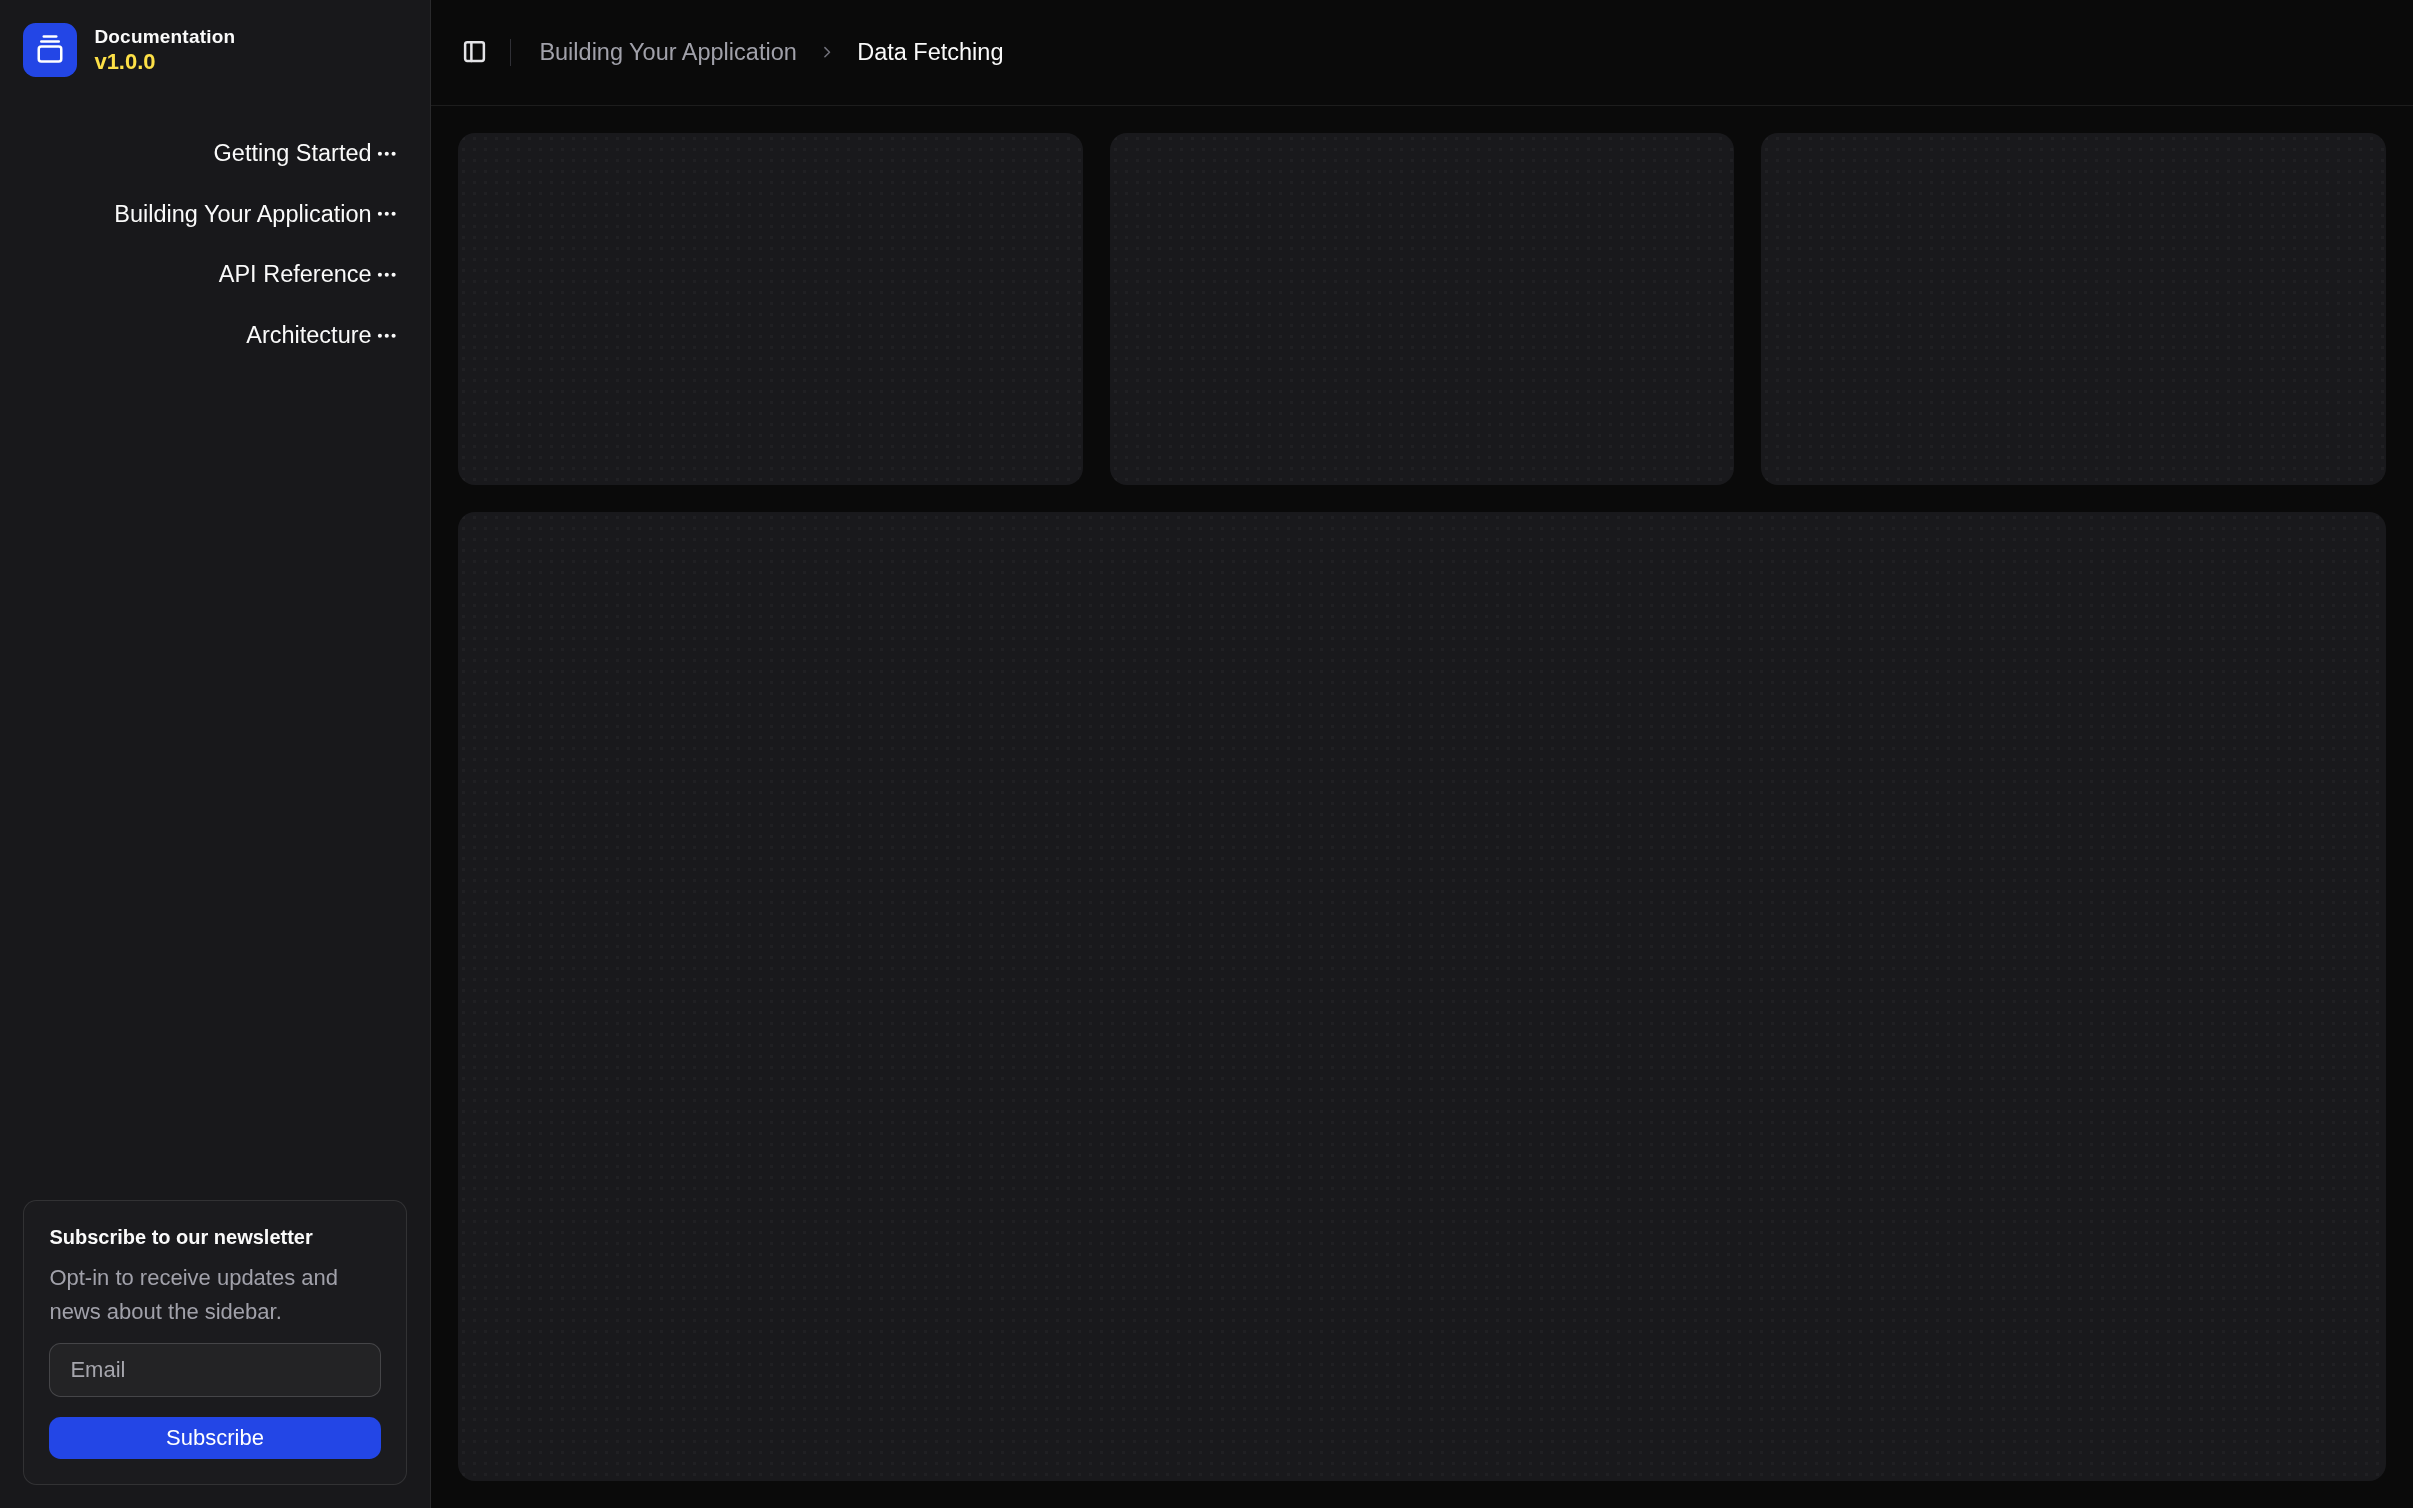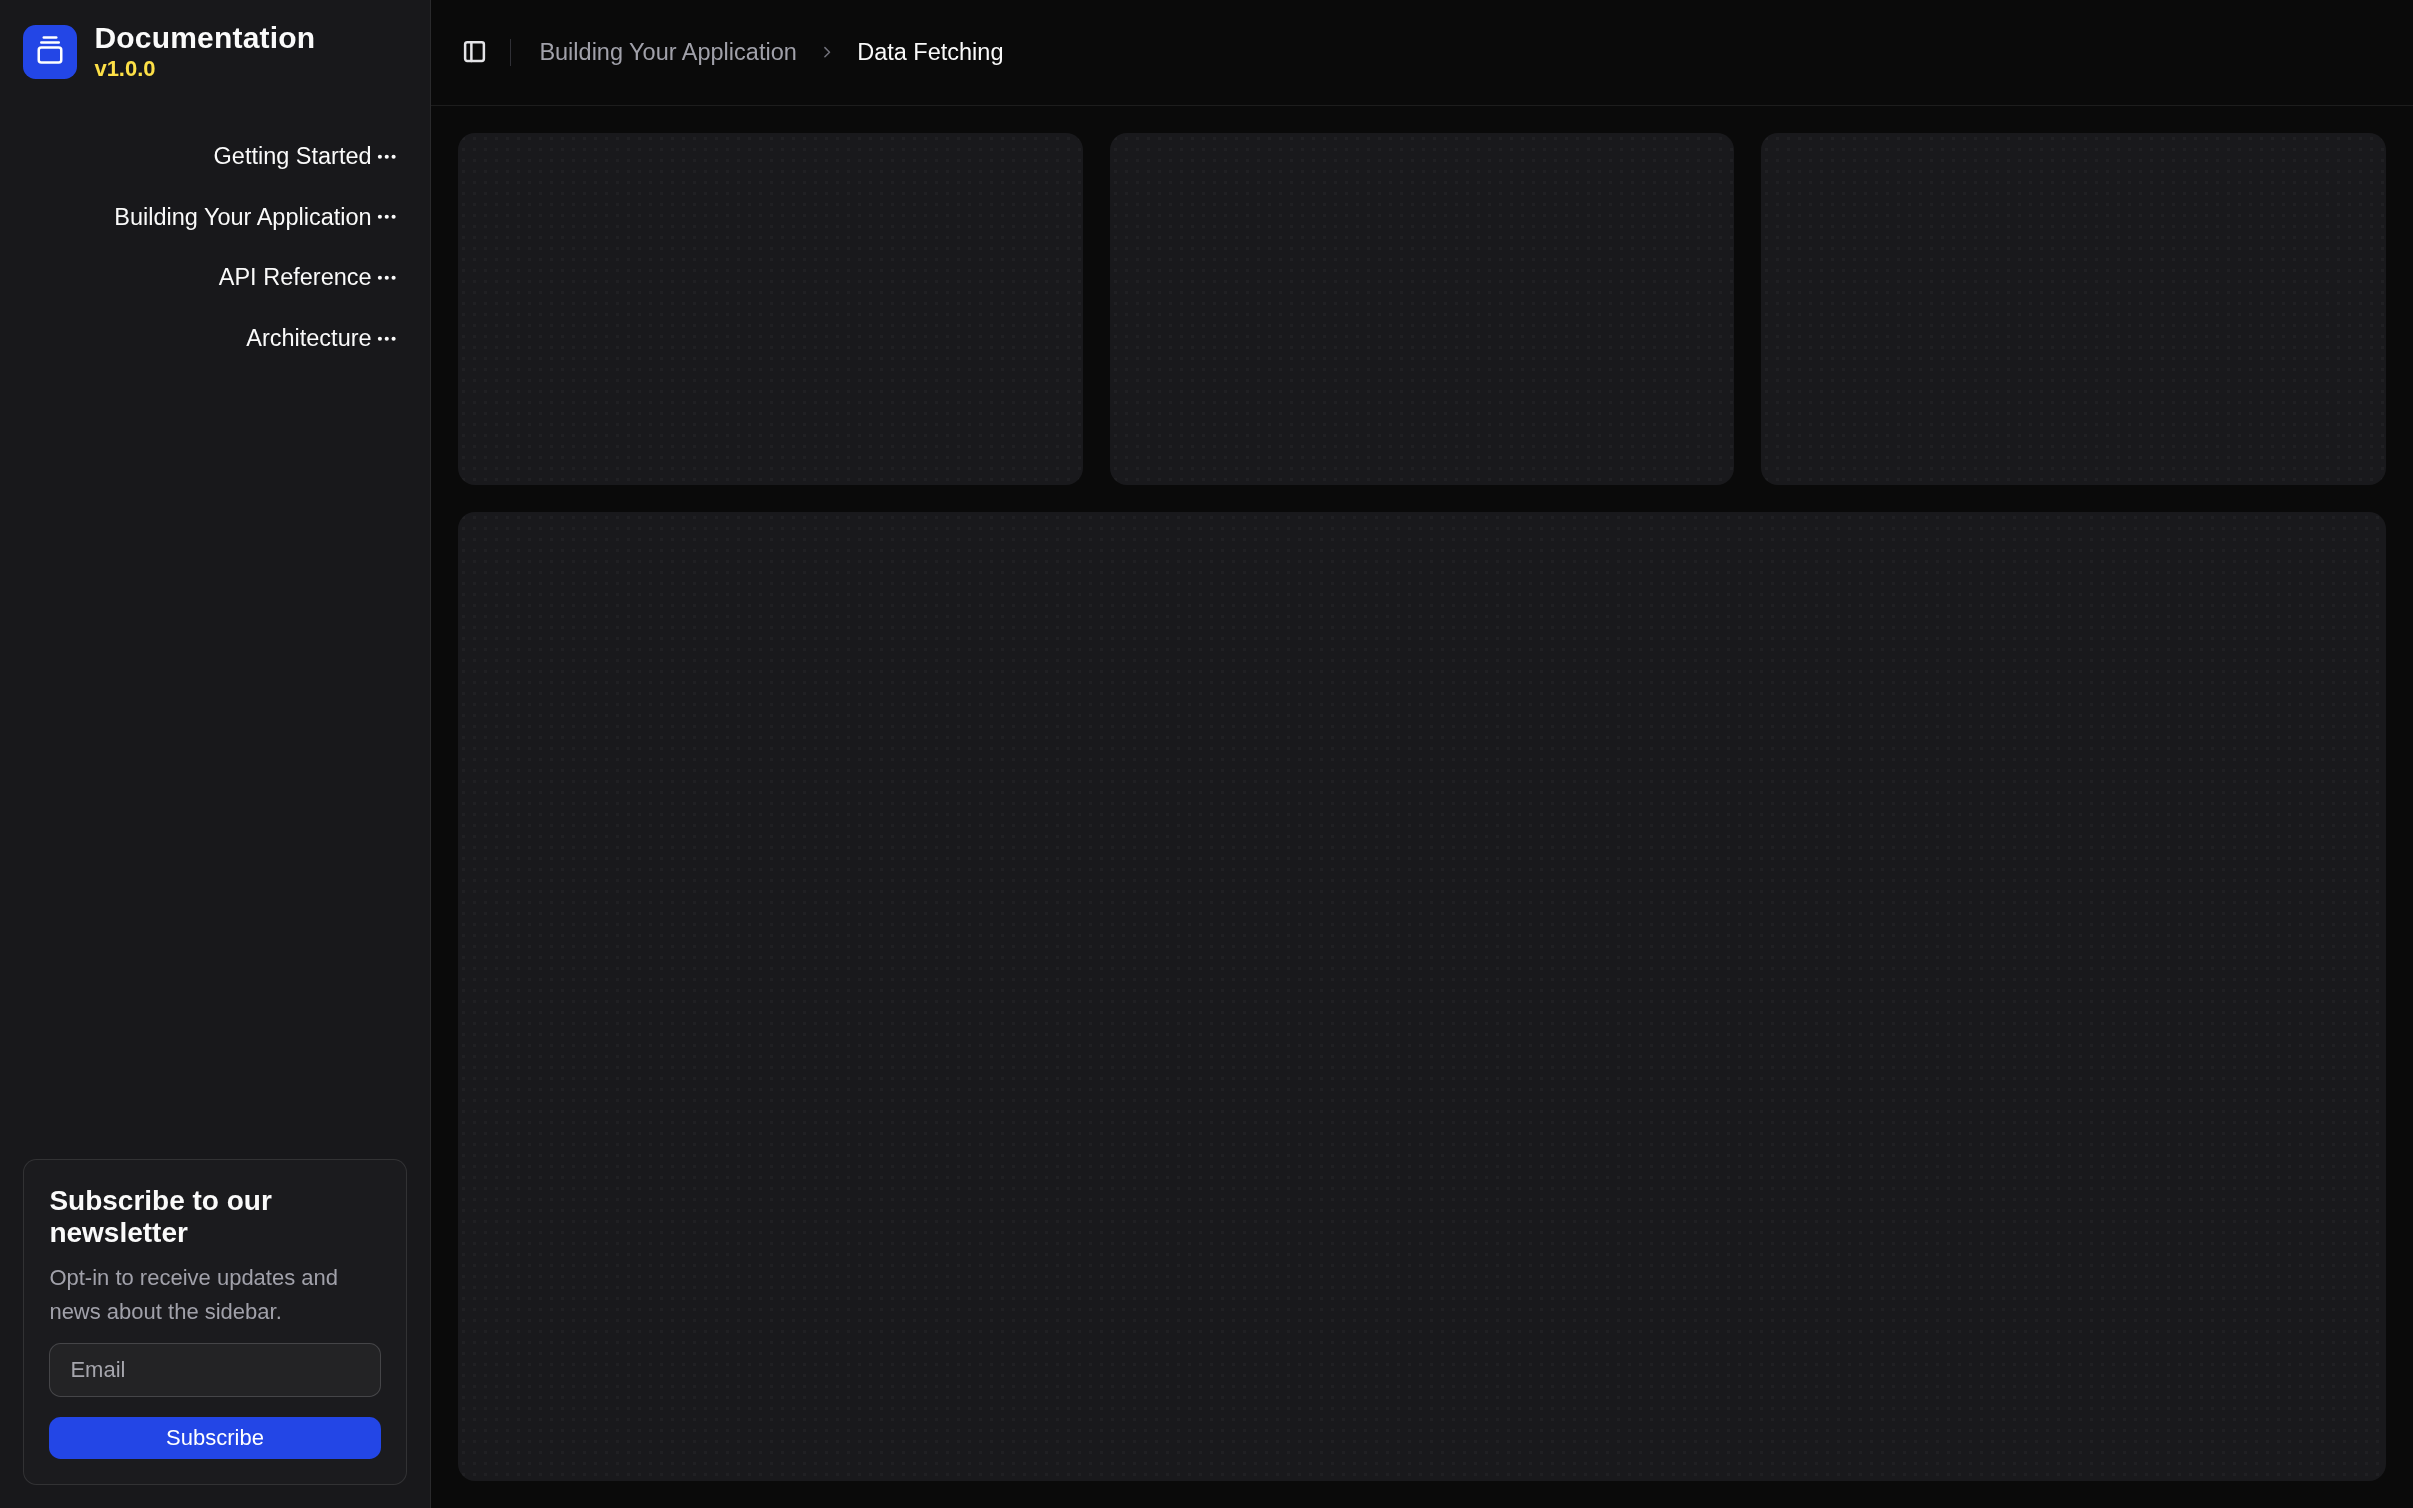--- a/index.html
+++ b/index.html
@@ -24,40 +24,40 @@
     display: flex; align-items: center; gap: 17px;
     padding: 10px; border-radius: 11.7px;
   }
   .logo-badge {
     width: 54px; height: 54px; flex: none;
     border-radius: 12.6px;
     background: var(--accent, #2346e6);
     display: flex; align-items: center; justify-content: center;
   }
   .sb-header-text { display: flex; flex-direction: column; gap: 5px; line-height: 1; }
-  .sb-title { font-size: 30px; font-weight: 700; letter-spacing: 0.2px; }
+  .sb-title { font-size: 19px; font-weight: 700; letter-spacing: 0.2px; }
   .sb-version { font-size: 22px; font-weight: 700; color: #fde047; }
 
   .sb-menu { margin-top: 39px; display: flex; flex-direction: column; gap: 6.7px; }
   .menu-item {
     height: 54px; border-radius: 10px;
     display: flex; align-items: center; justify-content: flex-end;
     padding: 0 15px; cursor: pointer;
   }
   .menu-label { font-size: 23.5px; font-weight: 400; color: #fafafa; }
   .menu-more { display: flex; align-items: center; justify-content: center; width: 30px; height: 30px; border: none; background: transparent; cursor: pointer; }
 
   .sb-footer { margin-top: auto; padding: 0 10px 10px; }
   .news-card {
     background: #1b1b1e;
     border: 1.7px solid rgba(255,255,255,0.10);
     border-radius: 13.4px;
     padding: 25px;
   }
-  .news-title { font-size: 28px; font-weight: 700; color: #fafafa; }
+  .news-title { font-size: 20px; font-weight: 700; color: #fafafa; }
   .news-desc { margin-top: 11.7px; font-size: 22px; line-height: 34px; color: #a1a1aa; }
   .news-input {
     display: block; width: 100%; height: 54px; margin-top: 14px;
     background: rgba(255,255,255,0.035);
     border: 1.7px solid rgba(255,255,255,0.16);
     border-radius: 11.7px;
     padding: 4px 20px;
     font-family: "Liberation Sans", sans-serif;
     font-size: 22px; color: #fafafa;
     outline: none;

